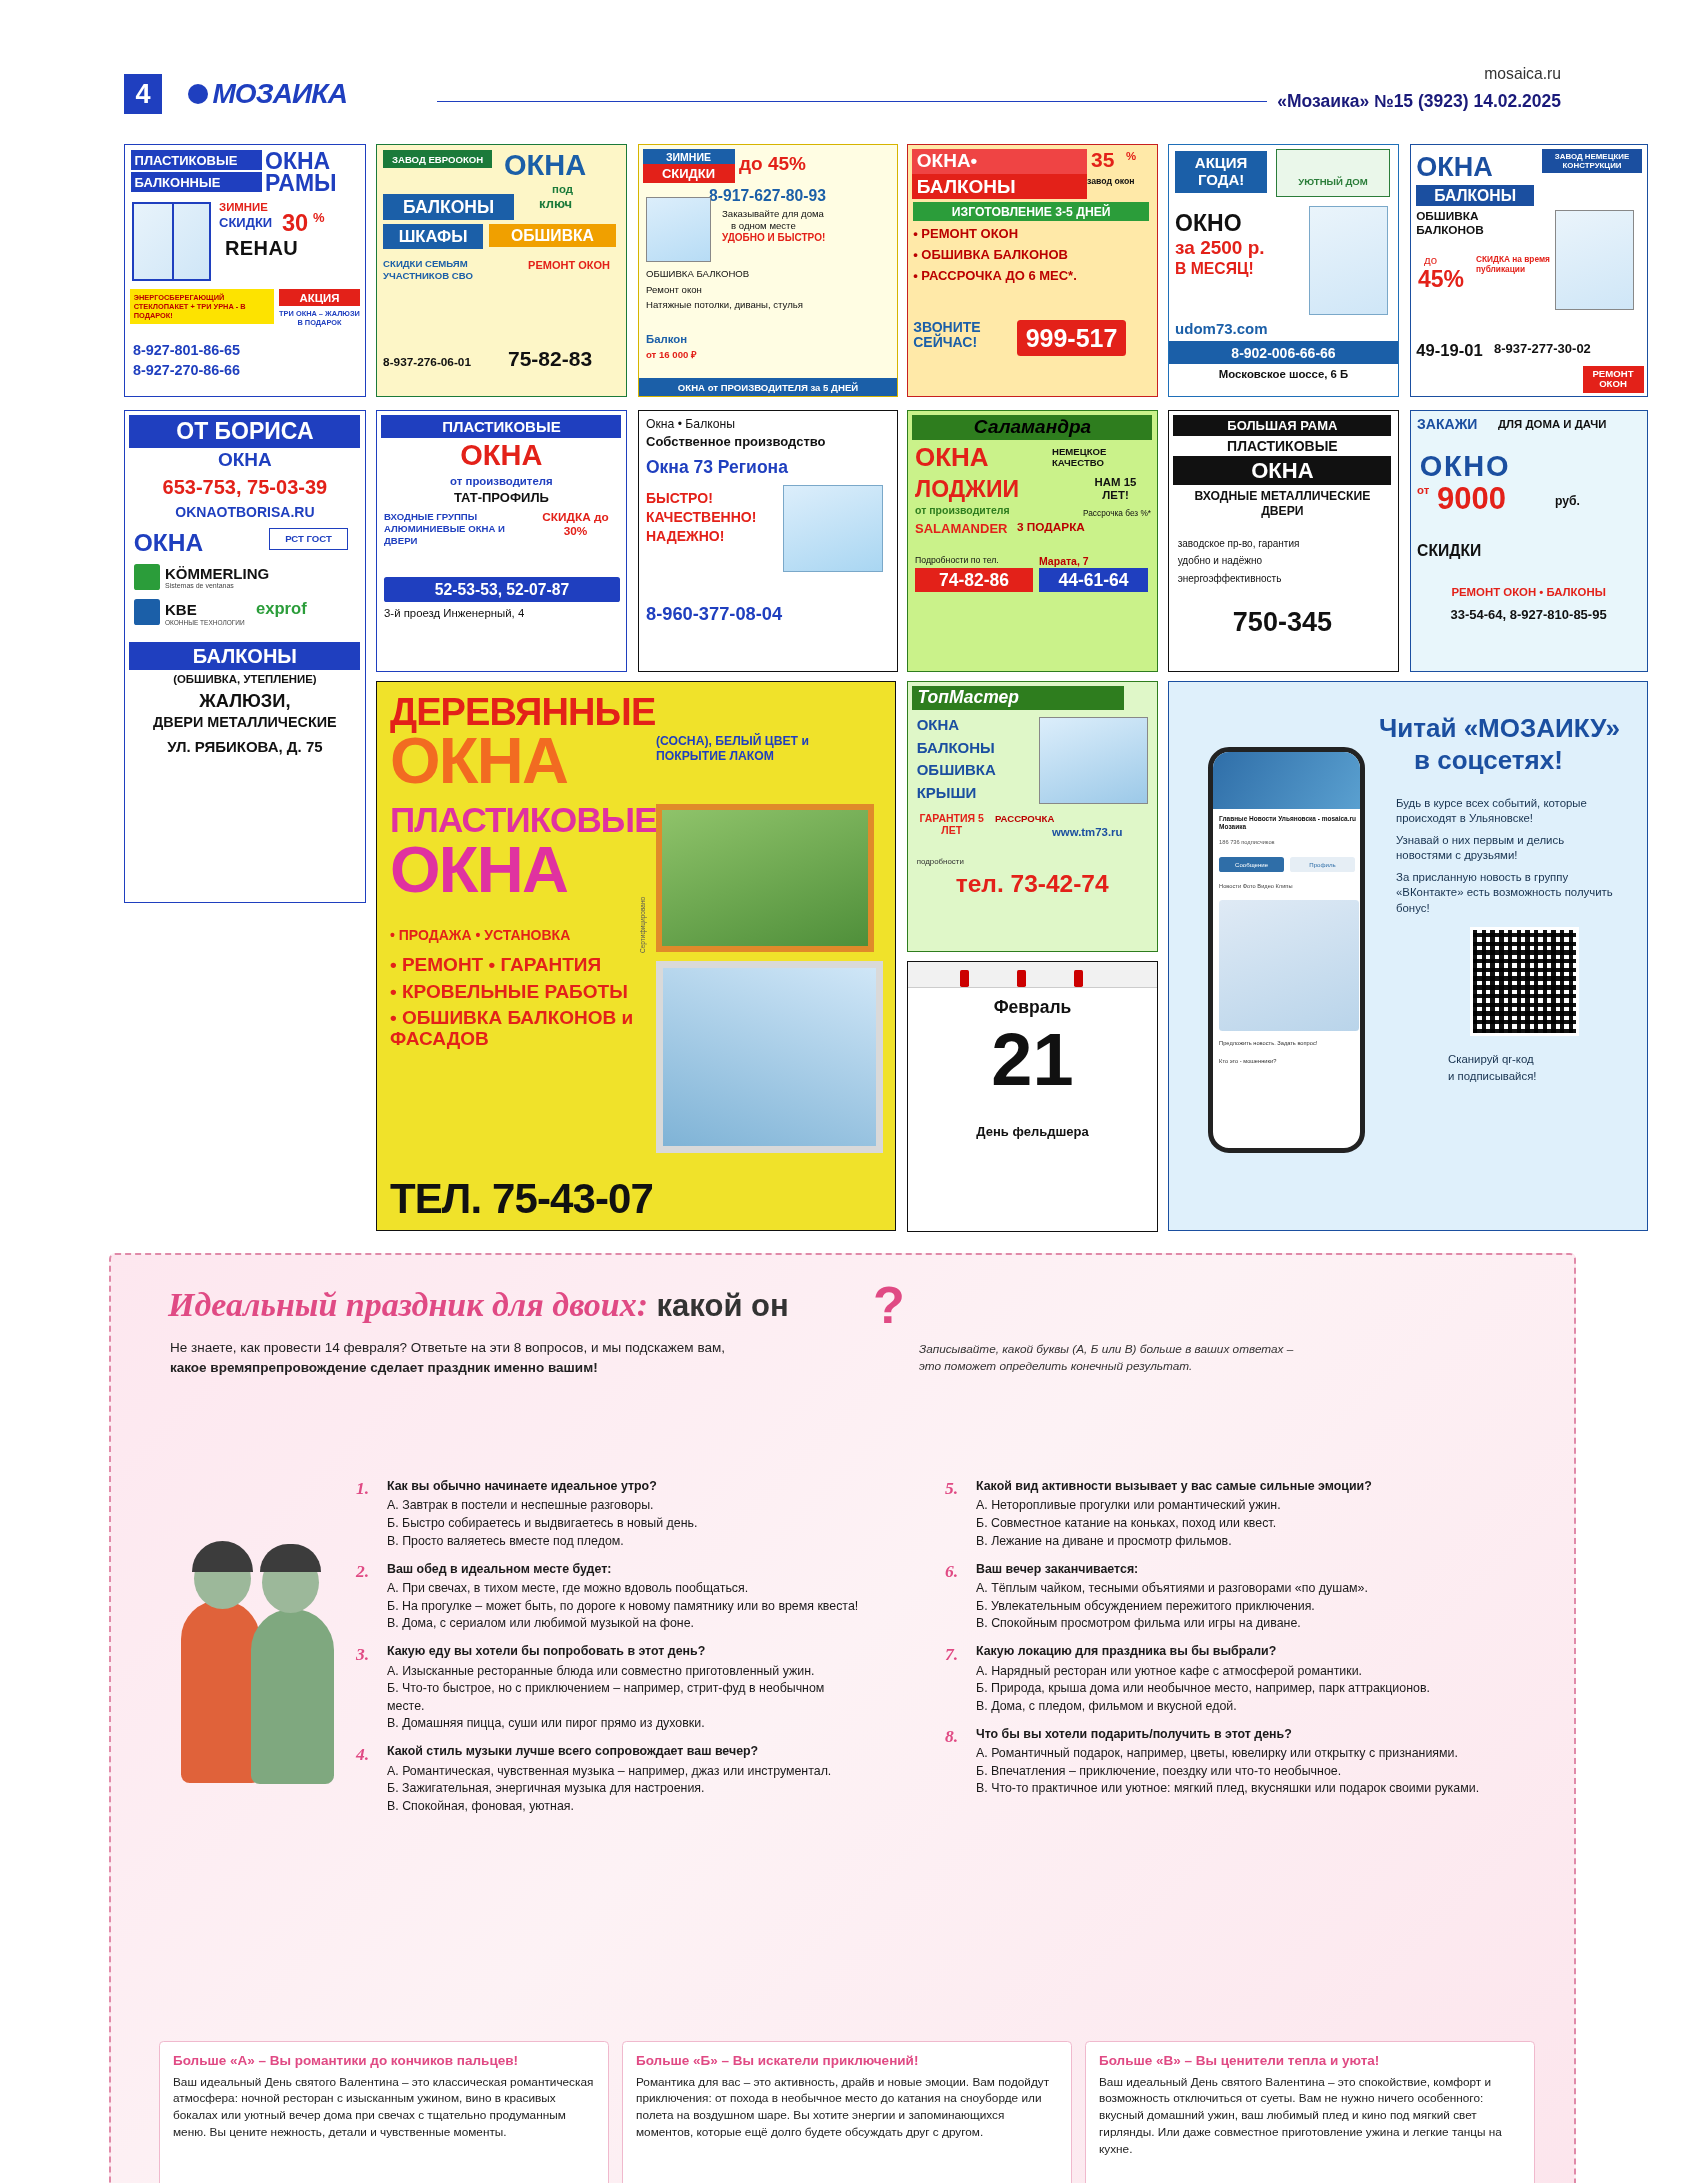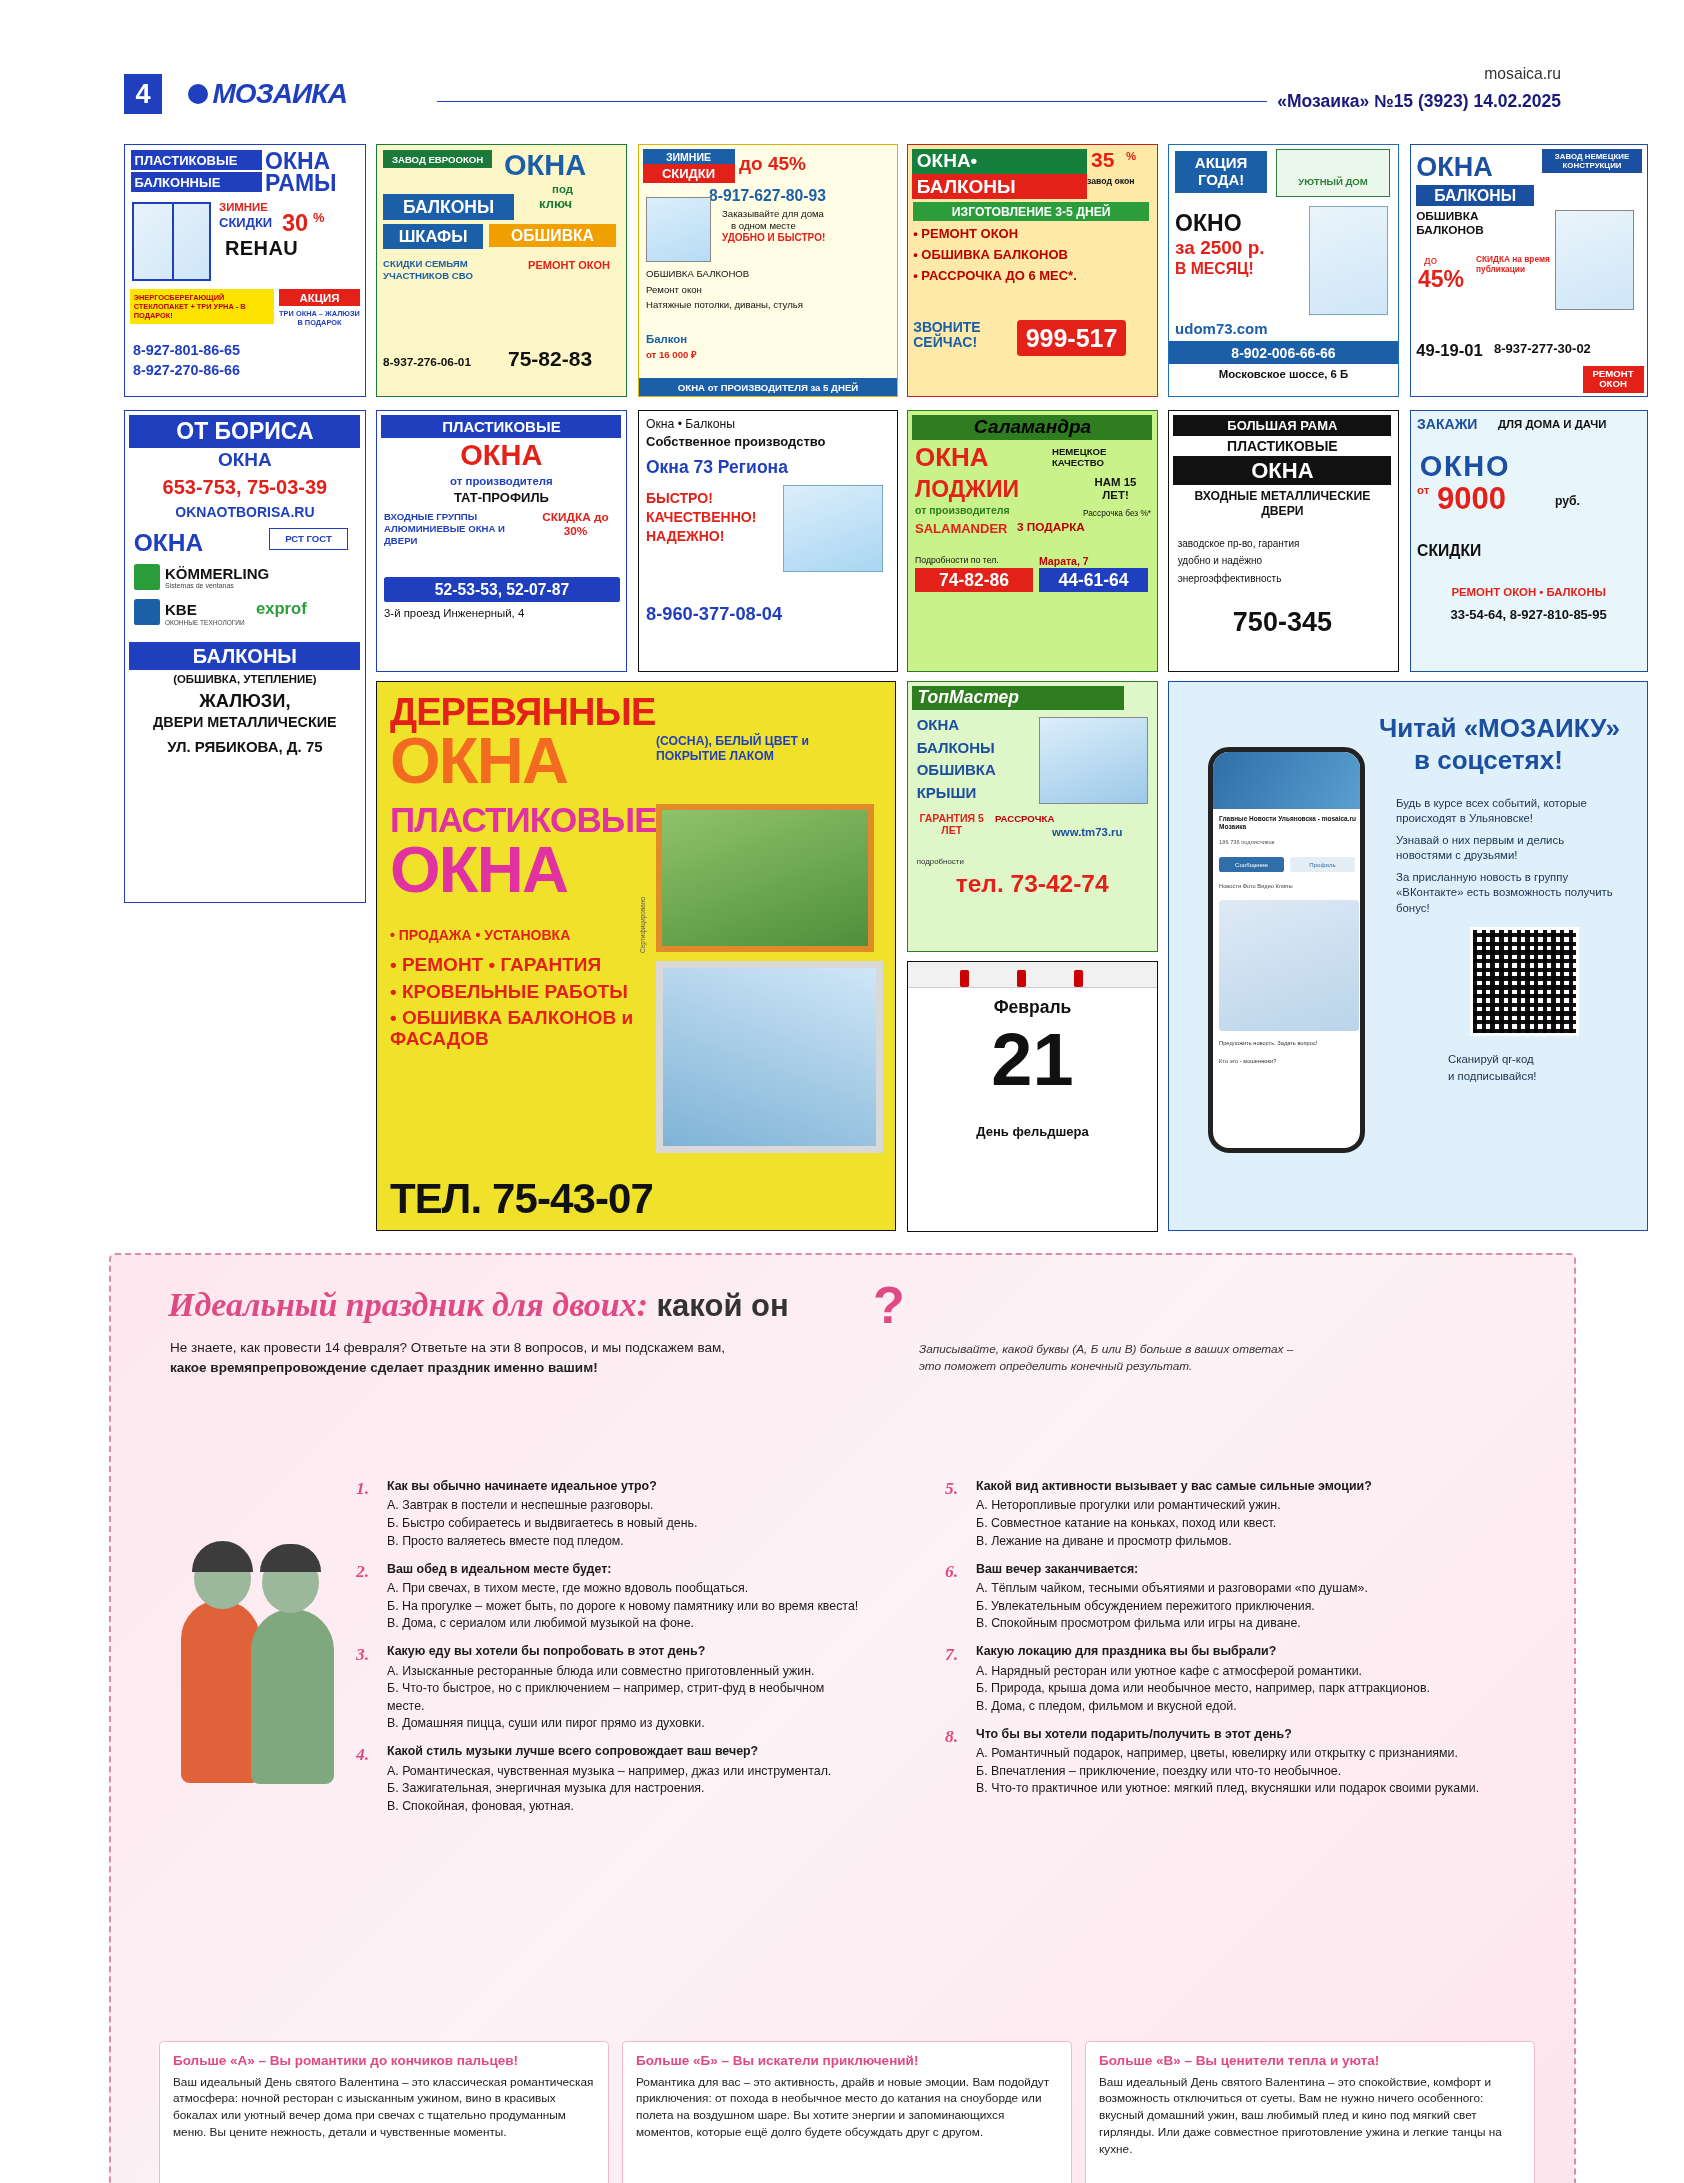--- a/index.html
+++ b/index.html
@@ -149,21 +149,21 @@
     <div style="position:absolute;left:7px;top:52px;width:65px;height:65px;border:1.7px solid #888;background:linear-gradient(160deg,#dceefb,#b7dcf5);"></div>
     <div style="position:absolute;left:7px;top:123px;font-size:9.6px;color:#111;">ОБШИВКА БАЛКОНОВ</div>
     <div style="position:absolute;left:7px;top:139px;font-size:9.6px;color:#111;">Ремонт окон</div>
     <div style="position:absolute;left:7px;top:154px;width:157px;font-size:9.6px;color:#111;line-height:1.2;">Натяжные потолки, диваны, стулья</div>
     <div style="position:absolute;left:7px;top:188px;font-size:11.4px;font-weight:bold;color:#1b5fa8;">Балкон</div>
     <div style="position:absolute;left:7px;top:203px;font-size:9.6px;font-weight:bold;color:#e32119;">от 16 000 ₽</div>
     <div style="position:absolute;left:0;bottom:0;width:100%;background:#1b5fa8;color:#fff;font-size:9.6px;font-weight:bold;text-align:center;padding:3.5px 0;">ОКНА от ПРОИЗВОДИТЕЛЯ за 5 ДНЕЙ</div>
   </div>
 
   <div class="ad" id="ad4">
-    <div style="position:absolute;left:4.4px;top:3.5px;width:175px;background:#15803d;color:#fff;font-size:19px;font-weight:bold;padding:1.7px 4.4px;">ОКНА•</div>
+    <div style="position:absolute;left:4.4px;top:3.5px;width:175px;background:#ef4444;color:#fff;font-size:19px;font-weight:bold;padding:1.7px 4.4px;">ОКНА•</div>
     <div style="position:absolute;left:183px;top:2.6px;font-size:21px;font-weight:bold;color:#e32119;">35</div>
     <div style="position:absolute;left:218px;top:5.2px;font-size:11.4px;font-weight:bold;color:#e32119;">%</div>
     <div style="position:absolute;left:4.4px;top:29px;width:175px;background:#e32119;color:#fff;font-size:19px;font-weight:bold;padding:1.7px 4.4px;">БАЛКОНЫ</div>
     <div style="position:absolute;left:179px;top:31px;font-size:8.7px;font-weight:bold;color:#111;">завод окон</div>
     <div style="position:absolute;left:5.2px;top:57px;width:236px;background:#2b9d3a;color:#fff;font-size:12.2px;font-weight:bold;text-align:center;padding:2.6px;">ИЗГОТОВЛЕНИЕ 3-5 ДНЕЙ</div>
     <div style="position:absolute;left:5.2px;top:81px;font-size:13px;font-weight:bold;color:#b00;">• РЕМОНТ ОКОН</div>
     <div style="position:absolute;left:5.2px;top:102px;font-size:13px;font-weight:bold;color:#b00;">• ОБШИВКА БАЛКОНОВ</div>
     <div style="position:absolute;left:5.2px;top:123px;font-size:13px;font-weight:bold;color:#b00;">• РАССРОЧКА ДО 6 МЕС*.</div>
     <div style="position:absolute;left:5.2px;top:175px;width:105px;font-size:14px;font-weight:bold;color:#1b5fa8;line-height:1.1;">ЗВОНИТЕ СЕЙЧАС!</div>
     <div style="position:absolute;left:109px;top:175px;width:109px;background:#e32119;color:#fff;font-size:25px;font-weight:bold;text-align:center;padding:3.5px;border-radius:3.5px;">999-517</div>

